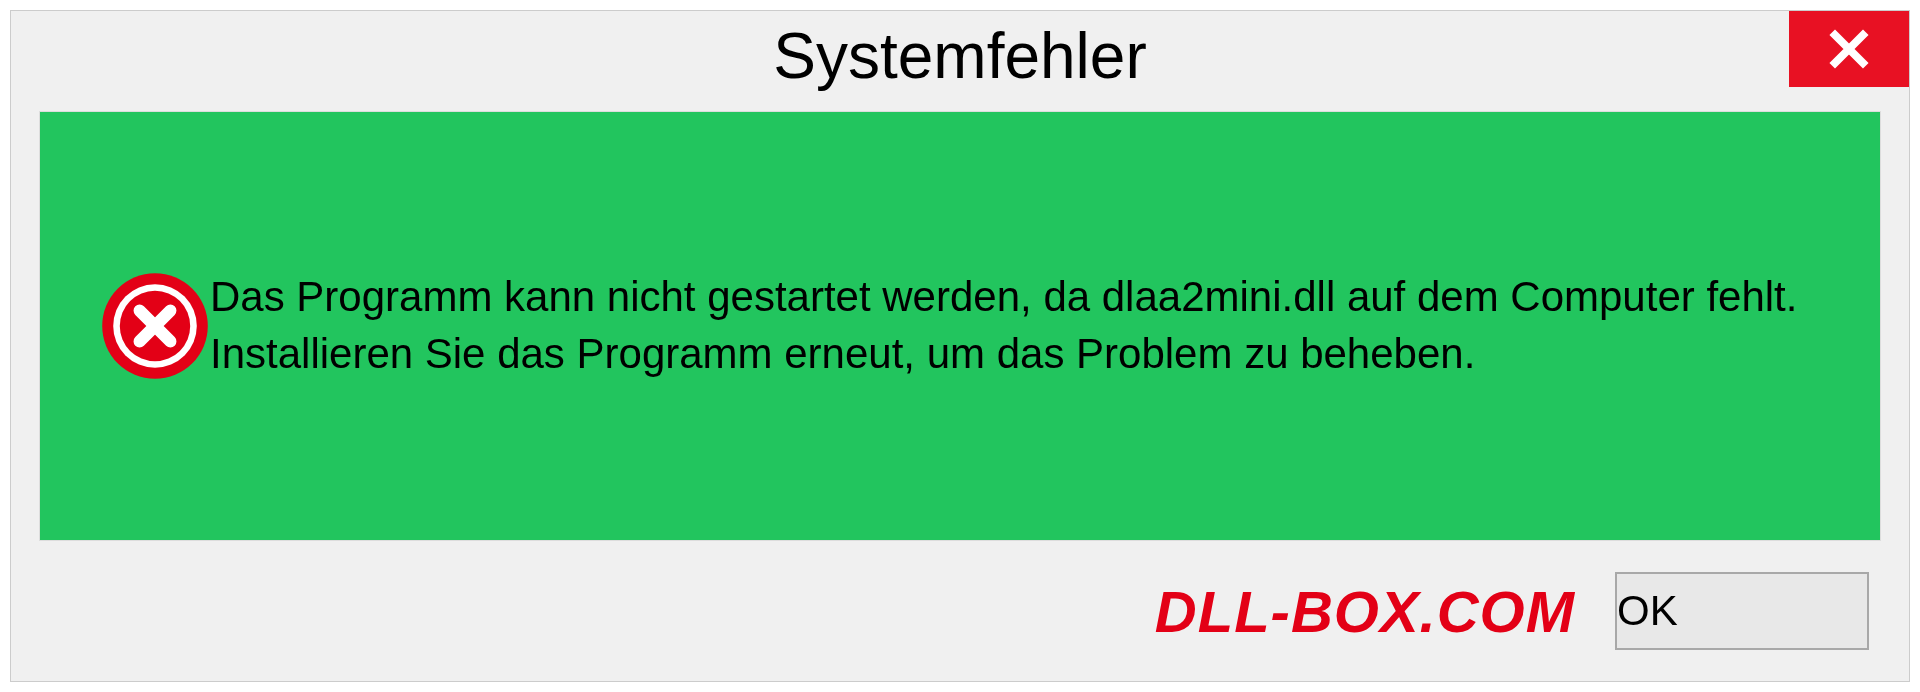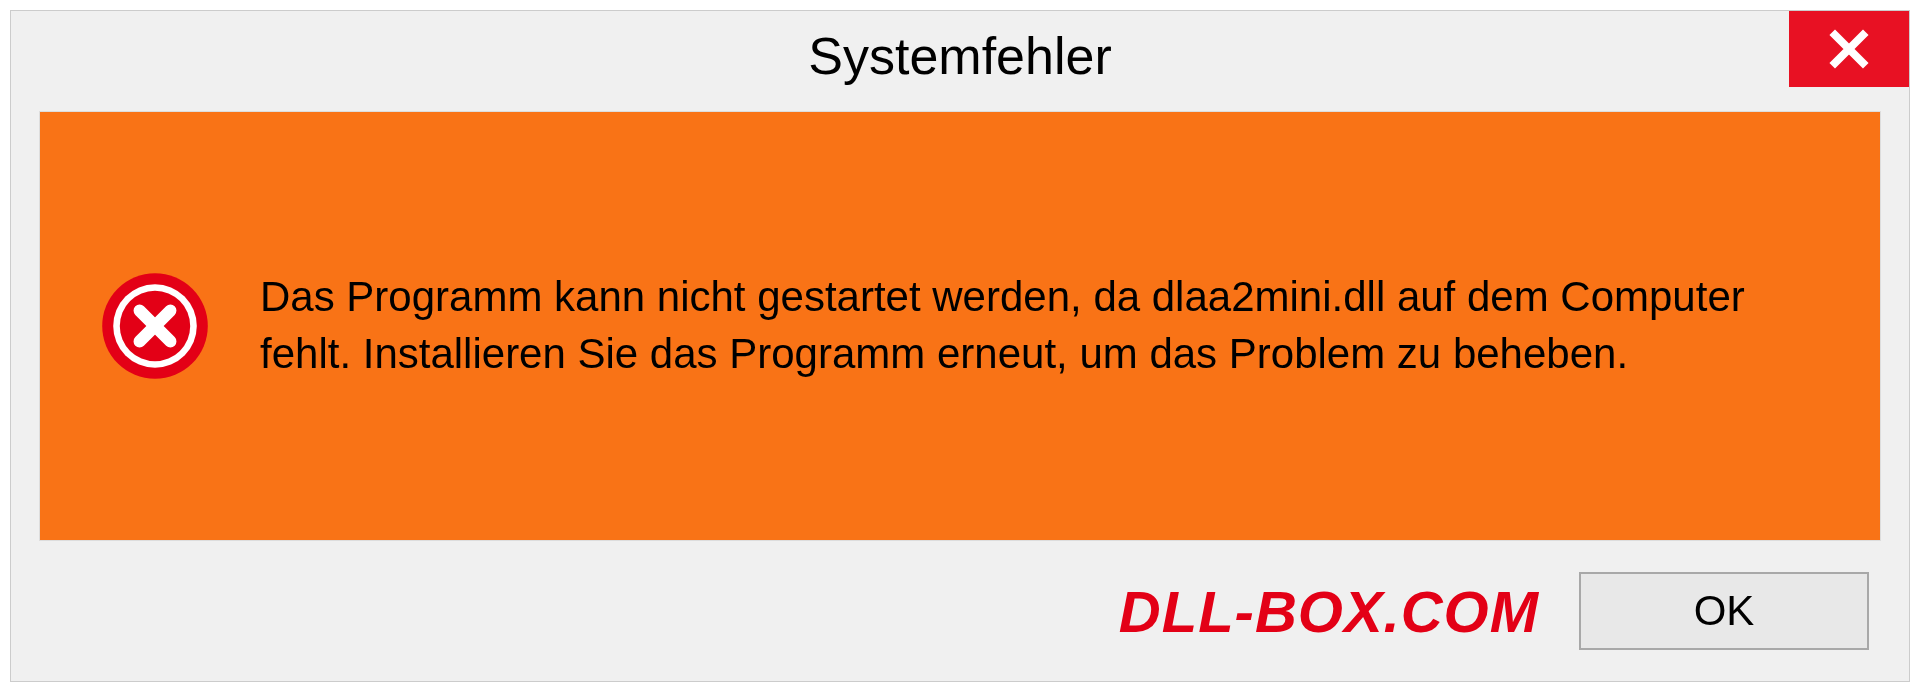--- a/index.html
+++ b/index.html
@@ -29,21 +29,21 @@
     
     .titlebar {
       height: 90px;
       display: flex;
       align-items: center;
       justify-content: center;
       position: relative;
     }
     
     .title {
-      font-size: 52px;
+      font-size: 64px;
       font-weight: 400;
       color: #000000;
     }
     
     .close-btn {
       position: absolute;
       right: 0;
       top: 0;
       width: 120px;
       height: 76px;
@@ -54,27 +54,26 @@
       cursor: pointer;
     }
     
     .close-btn svg {
       width: 42px;
       height: 42px;
     }
     
     .content-panel {
       margin: 10px 28px 0 28px;
-      background: #f97316;
+      background: #22c55e;
       border: 1px solid #dddddd;
       flex: 1;
       display: flex;
       align-items: center;
       padding: 11px 60px;
-      gap: 50px;
     }
     
     .error-icon {
       width: 110px;
       height: 110px;
       flex-shrink: 0;
     }
     
     .message {
       font-size: 42px;
@@ -96,31 +95,31 @@
       font-size: 58px;
       font-weight: 900;
       color: #e30016;
       letter-spacing: 1px;
       font-style: italic;
       font-family: Arial, sans-serif;
       margin-left: 35px;
     }
     
     .ok-btn {
-      width: 290px;
+      width: 254px;
       height: 78px;
       background: #e8e8e8;
       border: 2px solid #a8a8a8;
       font-size: 42px;
       font-family: inherit;
       color: #000000;
       cursor: pointer;
       display: flex;
       align-items: center;
-      justify-content: center;
+      justify-content: flex-start;
     }
   </style>
 </head>
 <body>
 
 <div class="dialog">
 
   <div class="titlebar">
     <div class="title">Systemfehler</div>
     <div class="close-btn">

